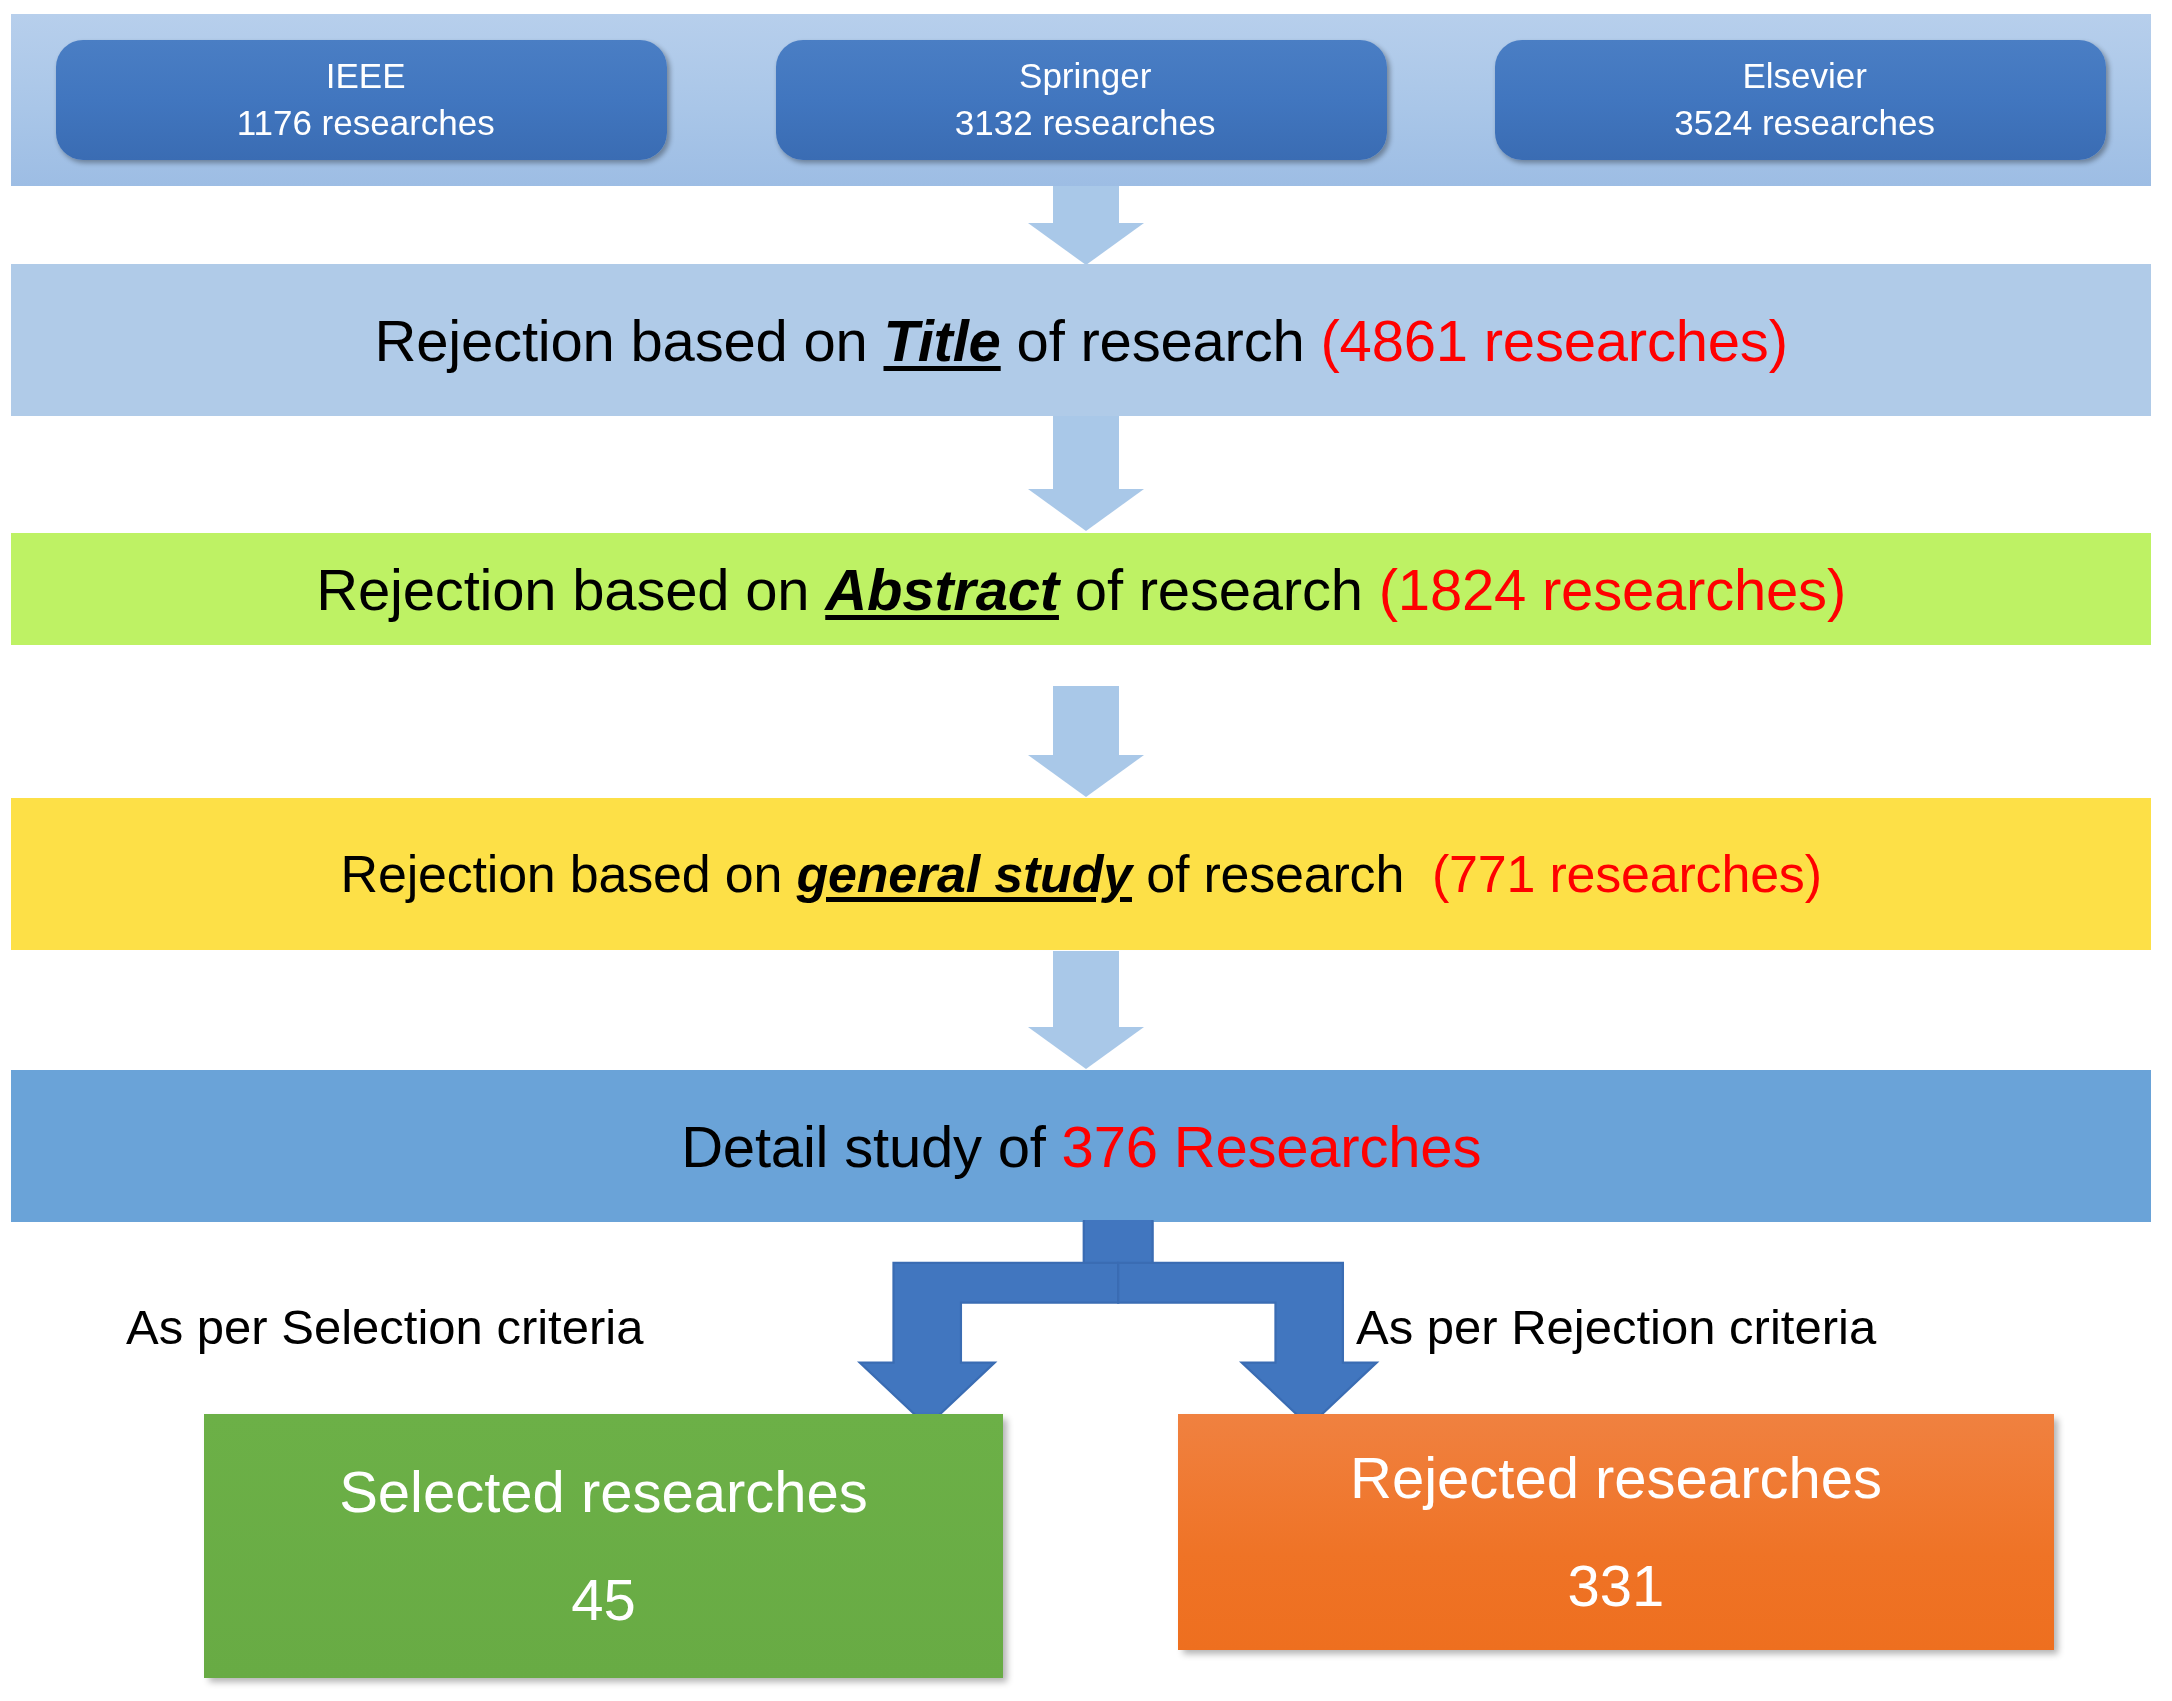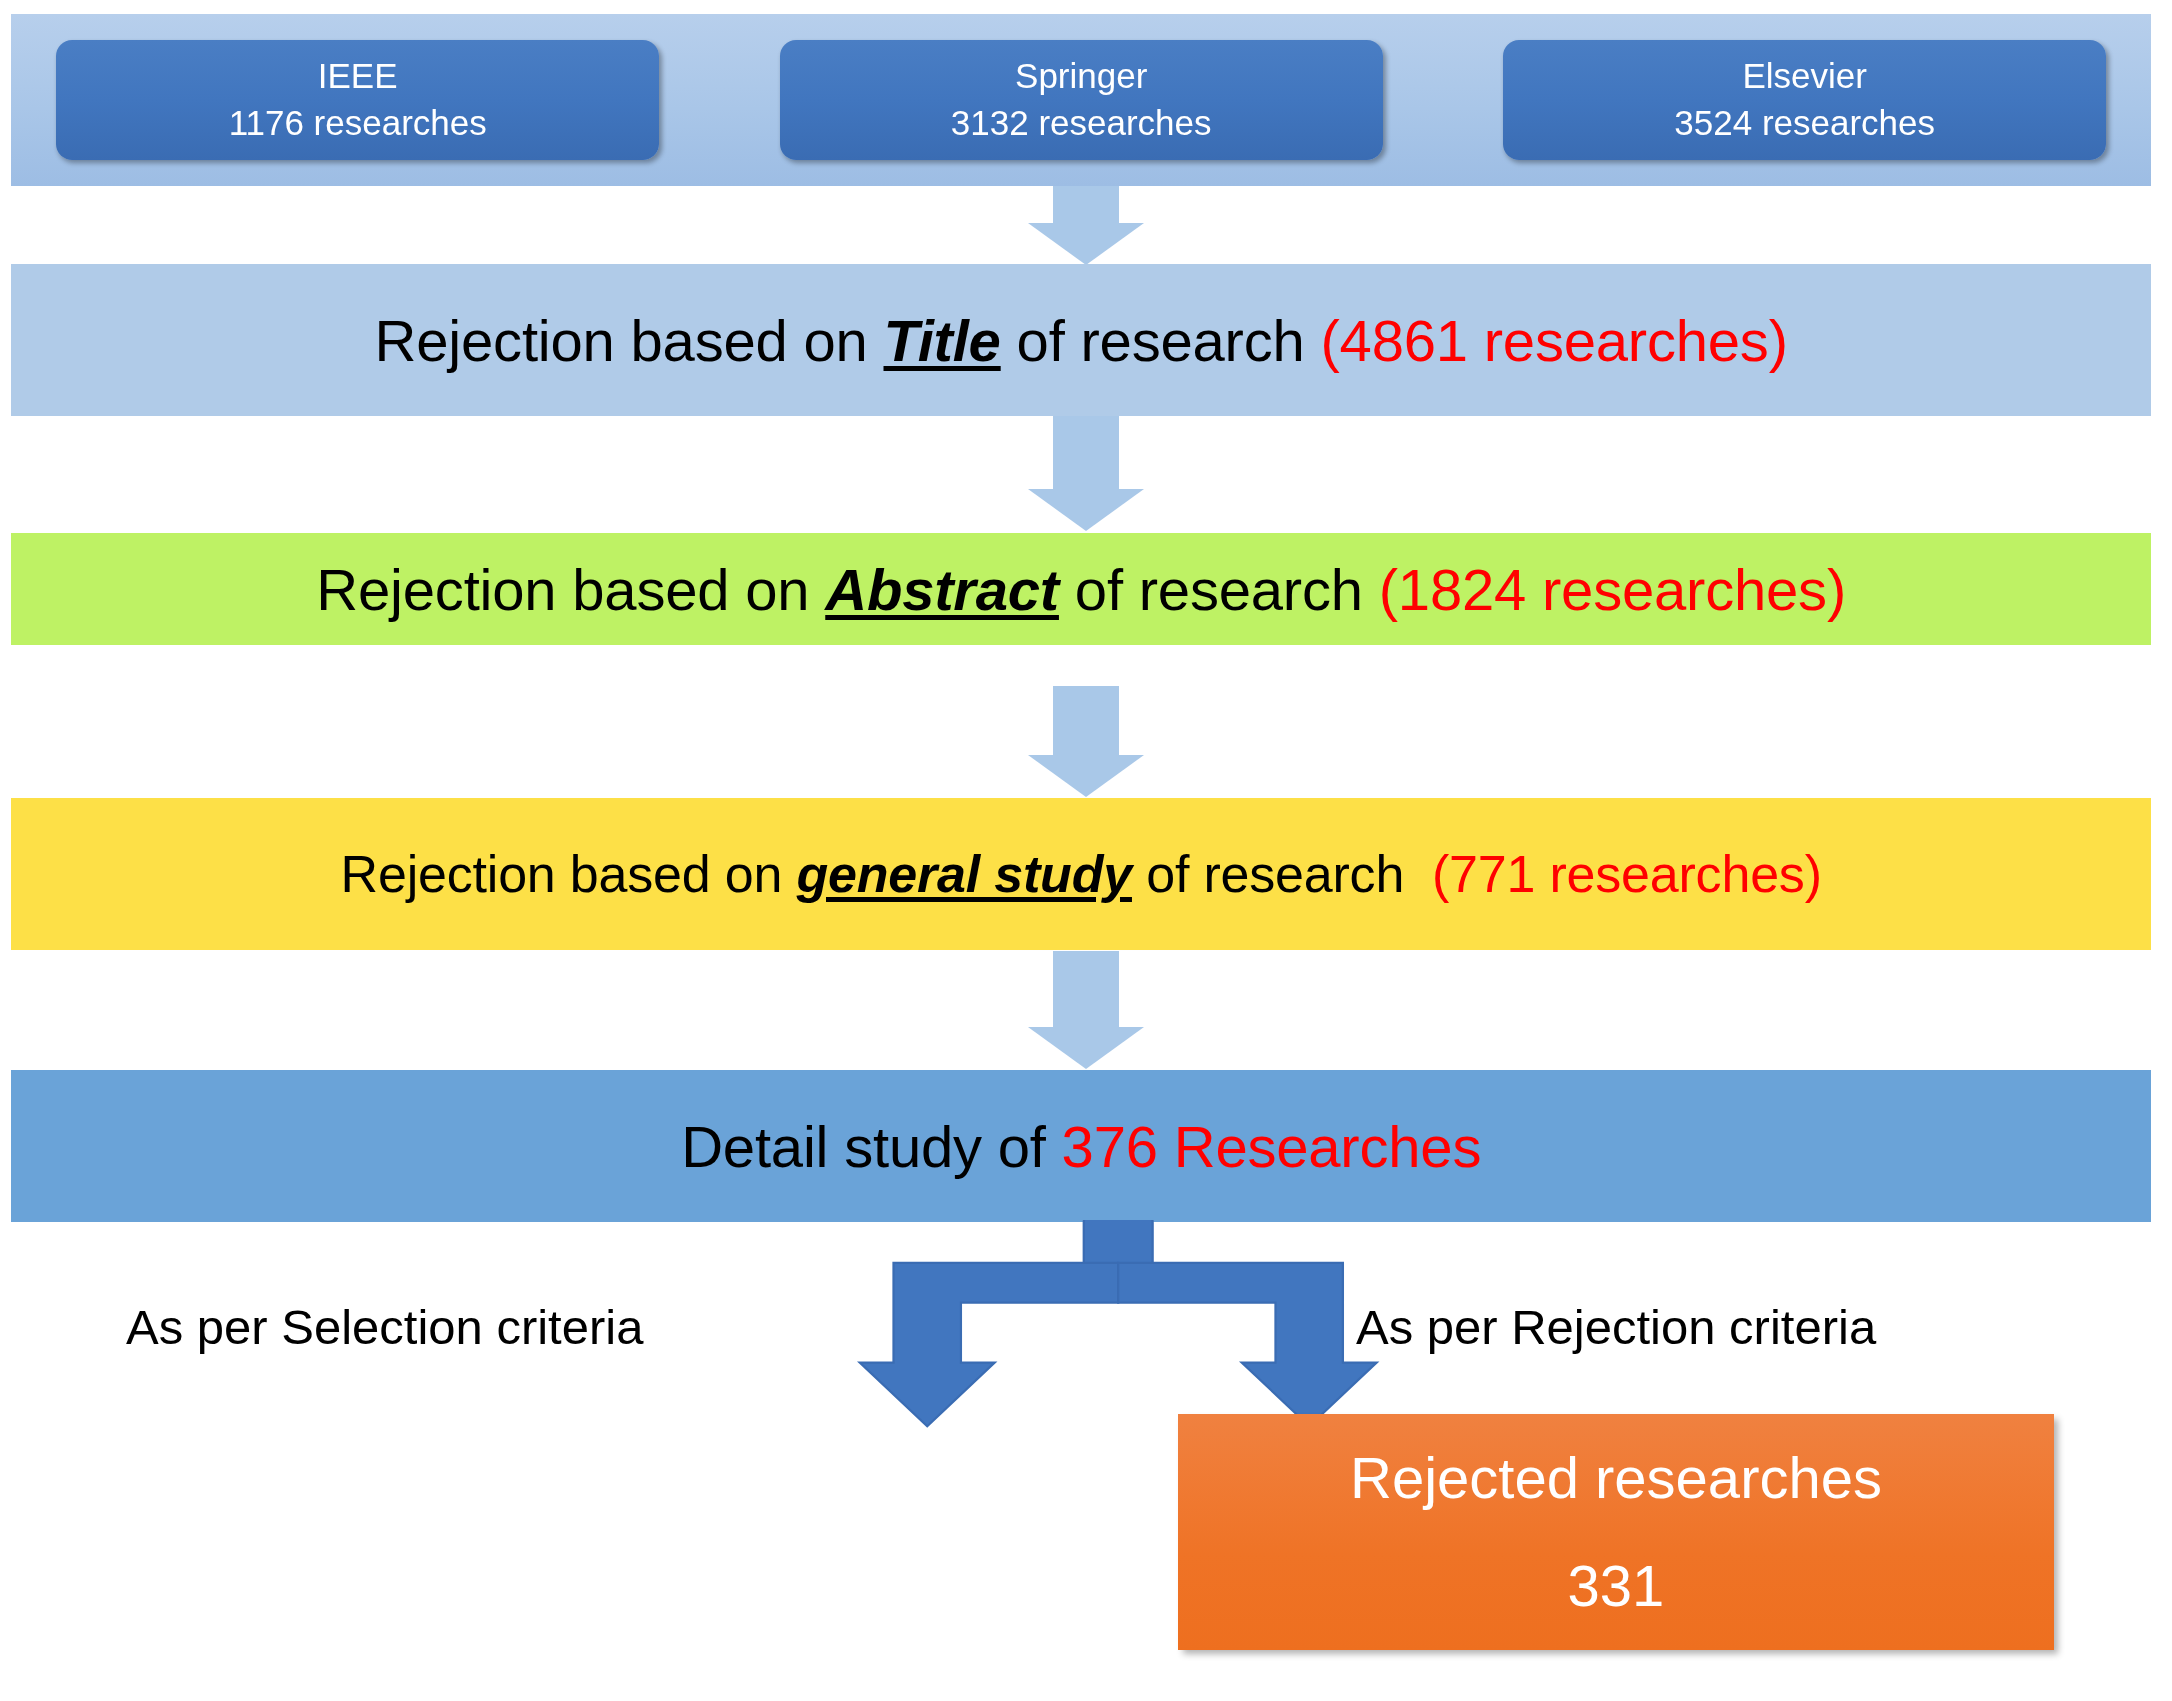--- a/index.html
+++ b/index.html
@@ -32,29 +32,30 @@
     height: 172px;
     background: linear-gradient(180deg, #b7cfec 0%, #a9c6e8 55%, #9dbde4 100%);
     display: flex;
     align-items: center;
     justify-content: space-between;
     padding: 0 45px;
   }
   .source-box {
     width: 603px;
     height: 120px;
-    border-radius: 16px;
+    border-radius: 27px;
     background: linear-gradient(180deg, #4a7ec4 0%, #4176bf 50%, #3a6cb3 100%);
     box-shadow: 2.2px 3px 5.2px rgba(0,0,0,0.33);
     color: #ffffff;
     display: flex;
     flex-direction: column;
     align-items: center;
     justify-content: center;
     line-height: 1.32;
+    padding-left: 8px;
   }
   .source-name { font-size: 35px; }
   .source-count { font-size: 35px; }
 
   
   .stage-band {
     left: 11.2px;
     width: 2140px;
     display: flex;
     align-items: center;
@@ -209,20 +210,24 @@
     <rect x="1447" y="-18" width="92" height="118" rx="22" ry="22" fill="#4176bf" stroke="#3a6cb3" stroke-width="3"></rect>
 
     <path d="M 1493 57 L 1193 57 L 1193 190 L 1148 190 L 1238 275 L 1328 190 L 1283 190 L 1283 110 L 1493 110 Z" fill="#4176bf" stroke="#3a6cb3" stroke-width="3"></path>
 
     <path d="M 1493 57 L 1793 57 L 1793 190 L 1838 190 L 1748 275 L 1658 190 L 1703 190 L 1703 110 L 1493 110 Z" fill="#4176bf" stroke="#3a6cb3" stroke-width="3"></path>
   </svg>
 
   <div class="criteria-label" id="label-rejection">As per Rejection criteria</div>
   <div class="criteria-label" id="label-selection">As per Selection criteria</div>
 
+  <div class="result-box" id="box-selected">
+    <div class="result-title">Selected researches</div>
+    <div class="result-number">45</div>
+  </div>
 
   <div class="result-box" id="box-rejected">
     <div class="result-title">Rejected researches</div>
     <div class="result-number">331</div>
   </div>
 
 </div>
 
 
 </body></html>

